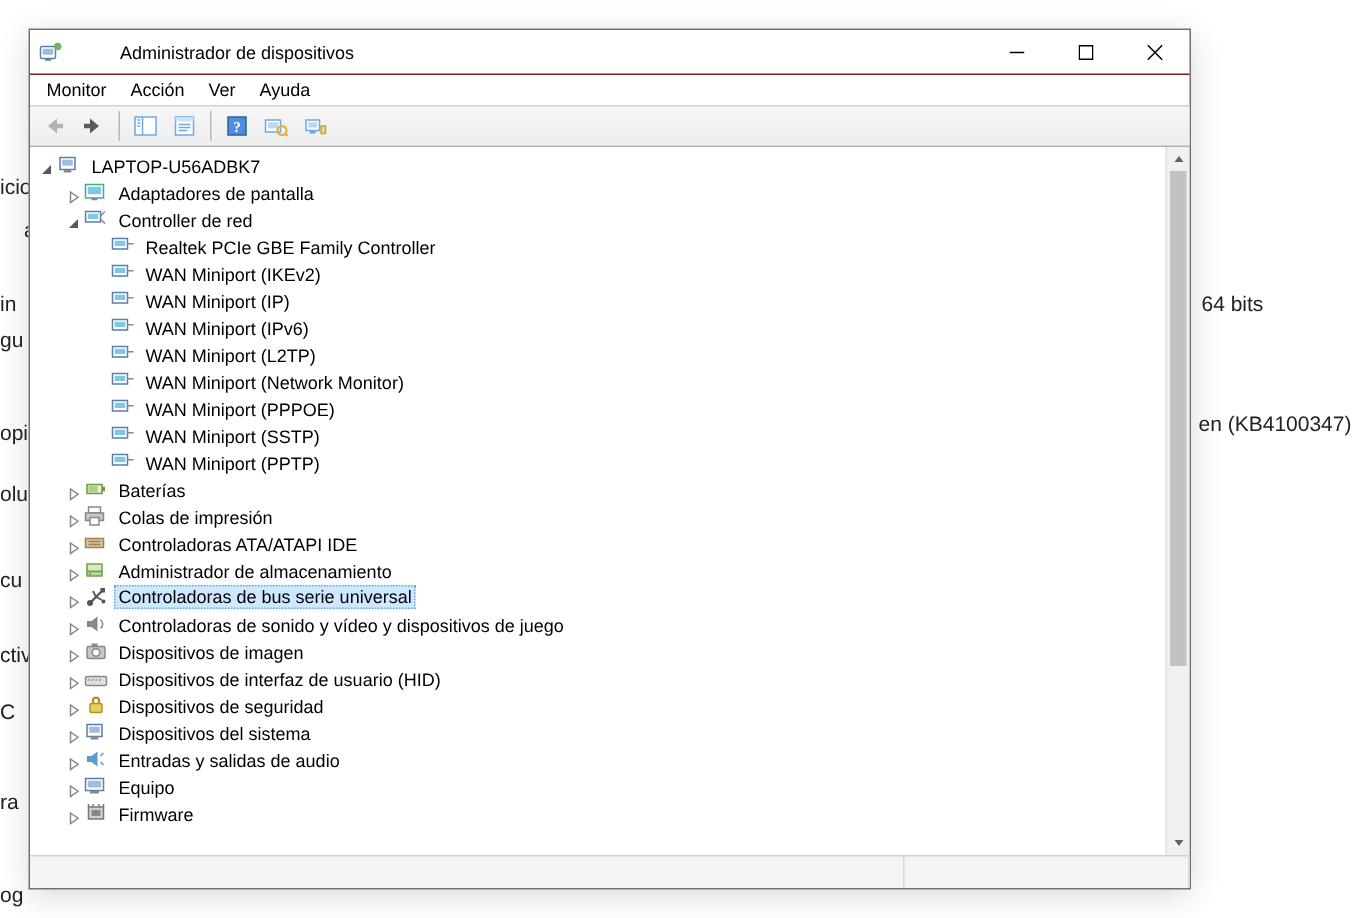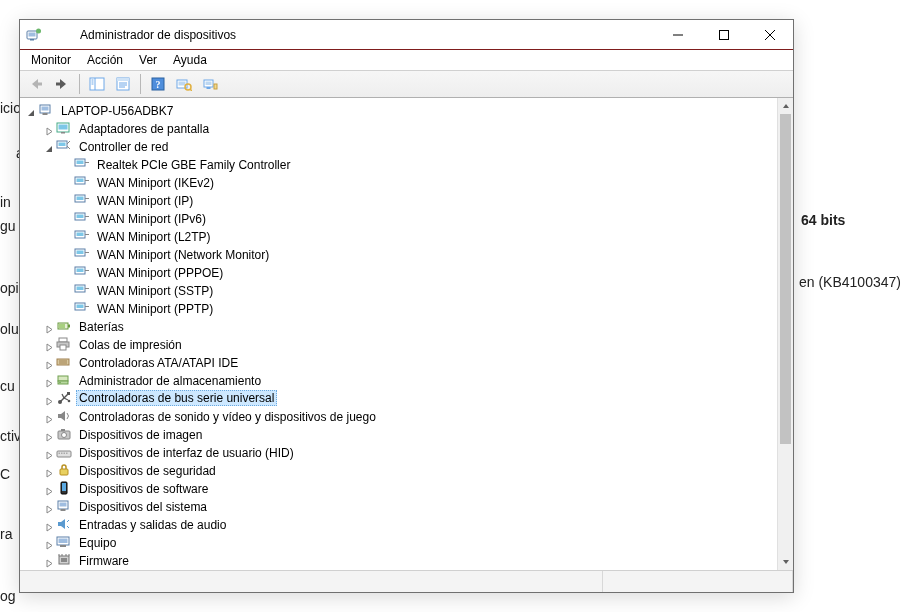--- a/index.html
+++ b/index.html
@@ -13,32 +13,32 @@
     width: 912px;
     height: 612px;
     position: relative;
   }
   
   .bg-frag {
     position: absolute;
     font-size: 14px;
     color: #222;
   }
-  .b0 { left:0; top:100px;text-align:center; }
+  .b0 { left:0; top:116px;text-align:center; }
   .b1 { left:16px; top:145px; }
   .b2 { left:0; top:194px; }
   .b3 { left:0; top:218px; }
   .b4 { left:0; top:280px; }
   .b5 { left:0; top:321px; }
   .b6 { left:0; top:378px; }
   .b7 { left:0; top:428px; }
   .b8 { left:0; top:466px; }
   .b9 { left:0; top:526px; }
   .b10 { left:0; top:588px; }
-  .b11 { left:801px; top:212px; white-space:nowrap;font-weight:bold; }
+  .b11 { left:801px; top:194px; white-space:nowrap; }
   .b12 { left:799px; top:274px; white-space:nowrap; }
   
   .window {
     position: absolute;
     left: 19px;
     top: 19px;
     width: 775px;
     height: 574px;
     background: #fff;
     border: 1px solid #707070;
@@ -616,35 +616,20 @@
         </div>
         <div class="row">
           <span class="indent" style="width:18px"></span>
           <span class="expander">
               <svg width="9" height="9">
                 <path d="M2 1 L7 4.5 L2 8 Z" fill="none" stroke="#888"></path>
               </svg>
             </span>
           <span class="nicon">
               <svg width="16" height="16">
-                <rect x="5" y="2" width="6" height="12" rx="1" fill="#333" stroke="#000"></rect>
-                <rect x="6" y="3" width="4" height="8" fill="#5aa8e0"></rect>
-              </svg>
-            </span>
-          <span class="label">Dispositivos de software</span>
-        </div>
-        <div class="row">
-          <span class="indent" style="width:18px"></span>
-          <span class="expander">
-              <svg width="9" height="9">
-                <path d="M2 1 L7 4.5 L2 8 Z" fill="none" stroke="#888"></path>
-              </svg>
-            </span>
-          <span class="nicon">
-              <svg width="16" height="16">
                 <rect x="2" y="3" width="10" height="8" fill="#fff" stroke="#5a7fa8"></rect>
                 <rect x="3.5" y="4.5" width="7" height="4" fill="#9fbde0"></rect>
                 <rect x="4.5" y="11" width="5" height="2" fill="#888"></rect>
               </svg>
             </span>
           <span class="label">Dispositivos del sistema</span>
         </div>
         <div class="row">
           <span class="indent" style="width:18px"></span>
           <span class="expander">

